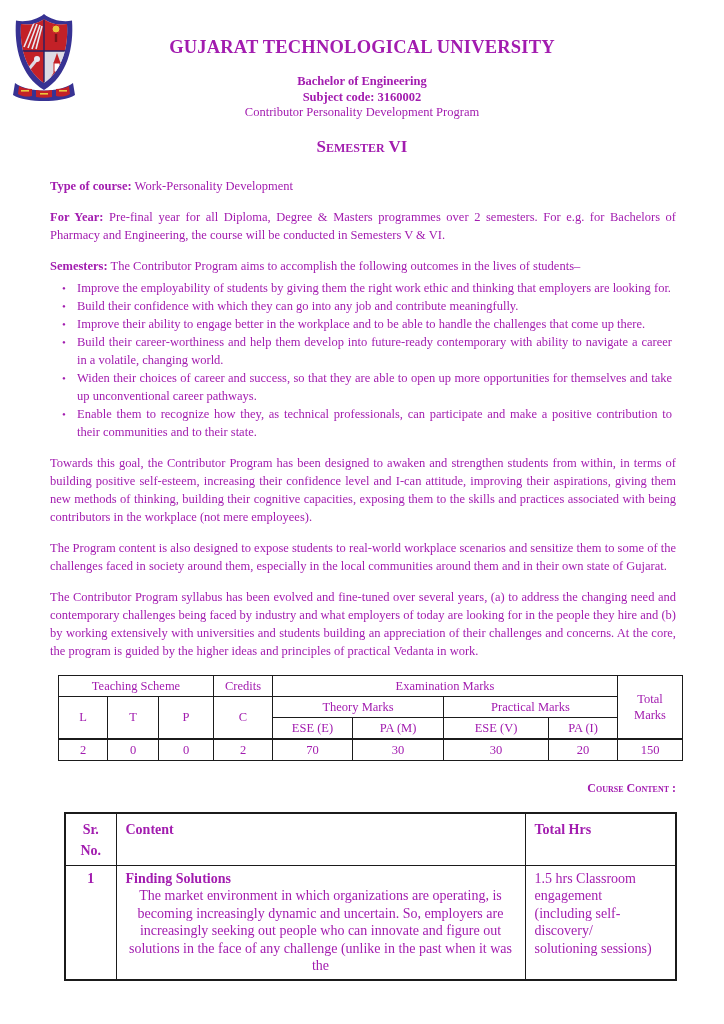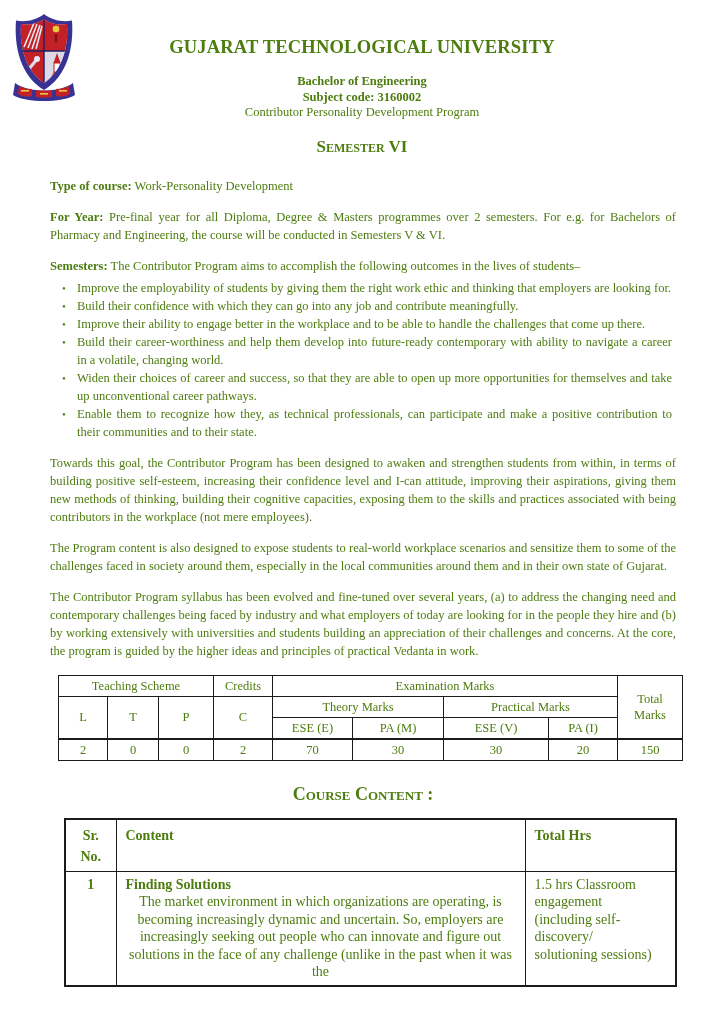--- a/index.html
+++ b/index.html
@@ -2,21 +2,21 @@
 <html><head>
 <meta charset="utf-8">
 <style>
   html,body { margin:0; padding:0; background:#e8e8e8; }
   .page {
     position: relative;
     width: 724px;
     height: 1024px;
     margin: 0 auto;
     background: #ffffff;
-    color: #4d7c0f;
+    color: #a21caf;
     font-family: "Liberation Serif", "DejaVu Serif", serif;
     font-size: 12.5px;
     line-height: 18px;
     overflow: hidden;
   }
   .logo {
     position: absolute;
     left: 12px; top: 13px;
     width: 64px; height: 92px;
   }
@@ -65,25 +65,25 @@
   .marks-table {
     margin: 15px 0 0 8px;
     width: 624px;
     text-align: center;
     font-size: 12.5px;
   }
   .marks-table td { padding: 1px 2px; line-height: 16px; height: 18px; }
   .marks-table tr.vals td { border-top: 2px solid #1b1b1b; }
   
   .cc-heading {
-    margin-top: 24px;
+    margin-top: 18px;
     font-weight: bold;
     font-variant: small-caps;
-    font-size: 18px;
-    text-align: center;
+    font-size: 12px;
+    text-align: right;
   }
   .cc-table {
     margin: 15px 0 0 14px;
     width: 611px;
     font-size: 14px;
     border: 2px solid #1b1b1b;
   }
   .cc-table td { vertical-align: top; text-align: left; }
   .cc-table .hdr td {
     font-weight: bold;

